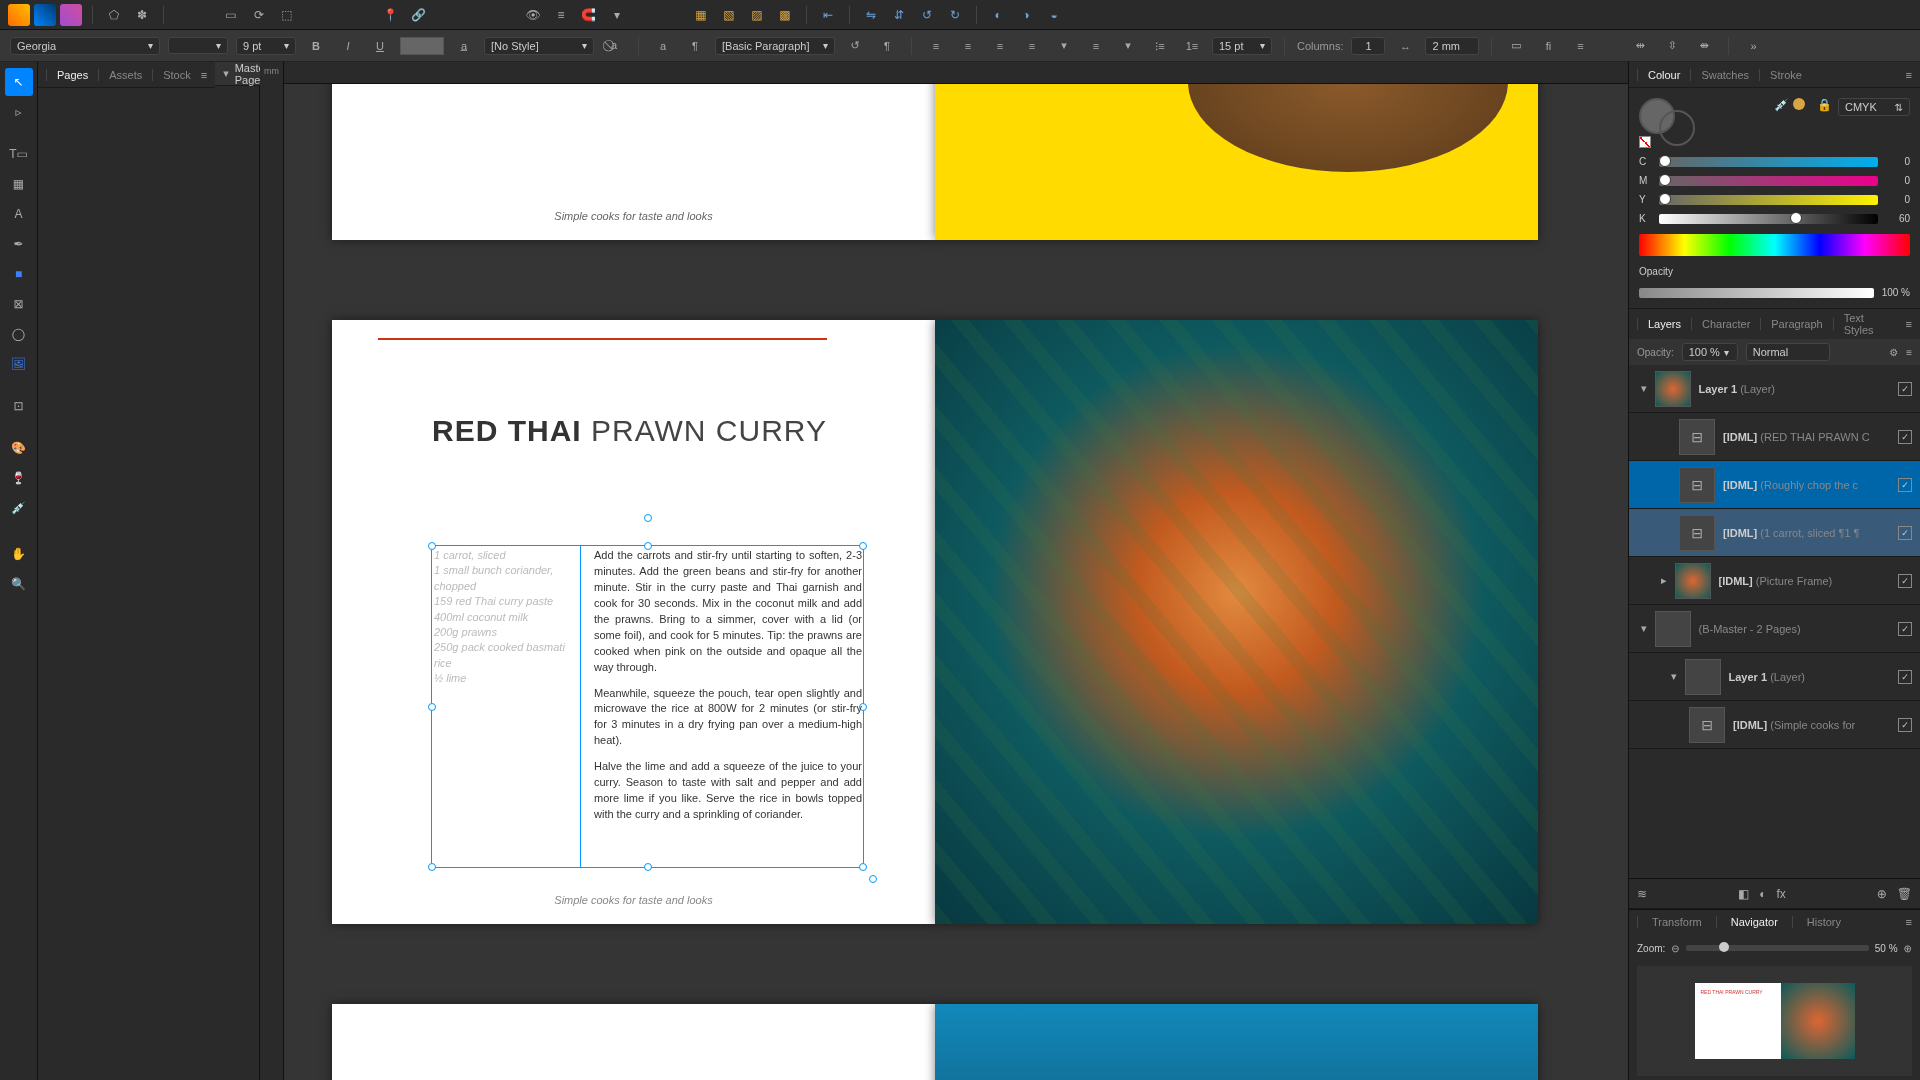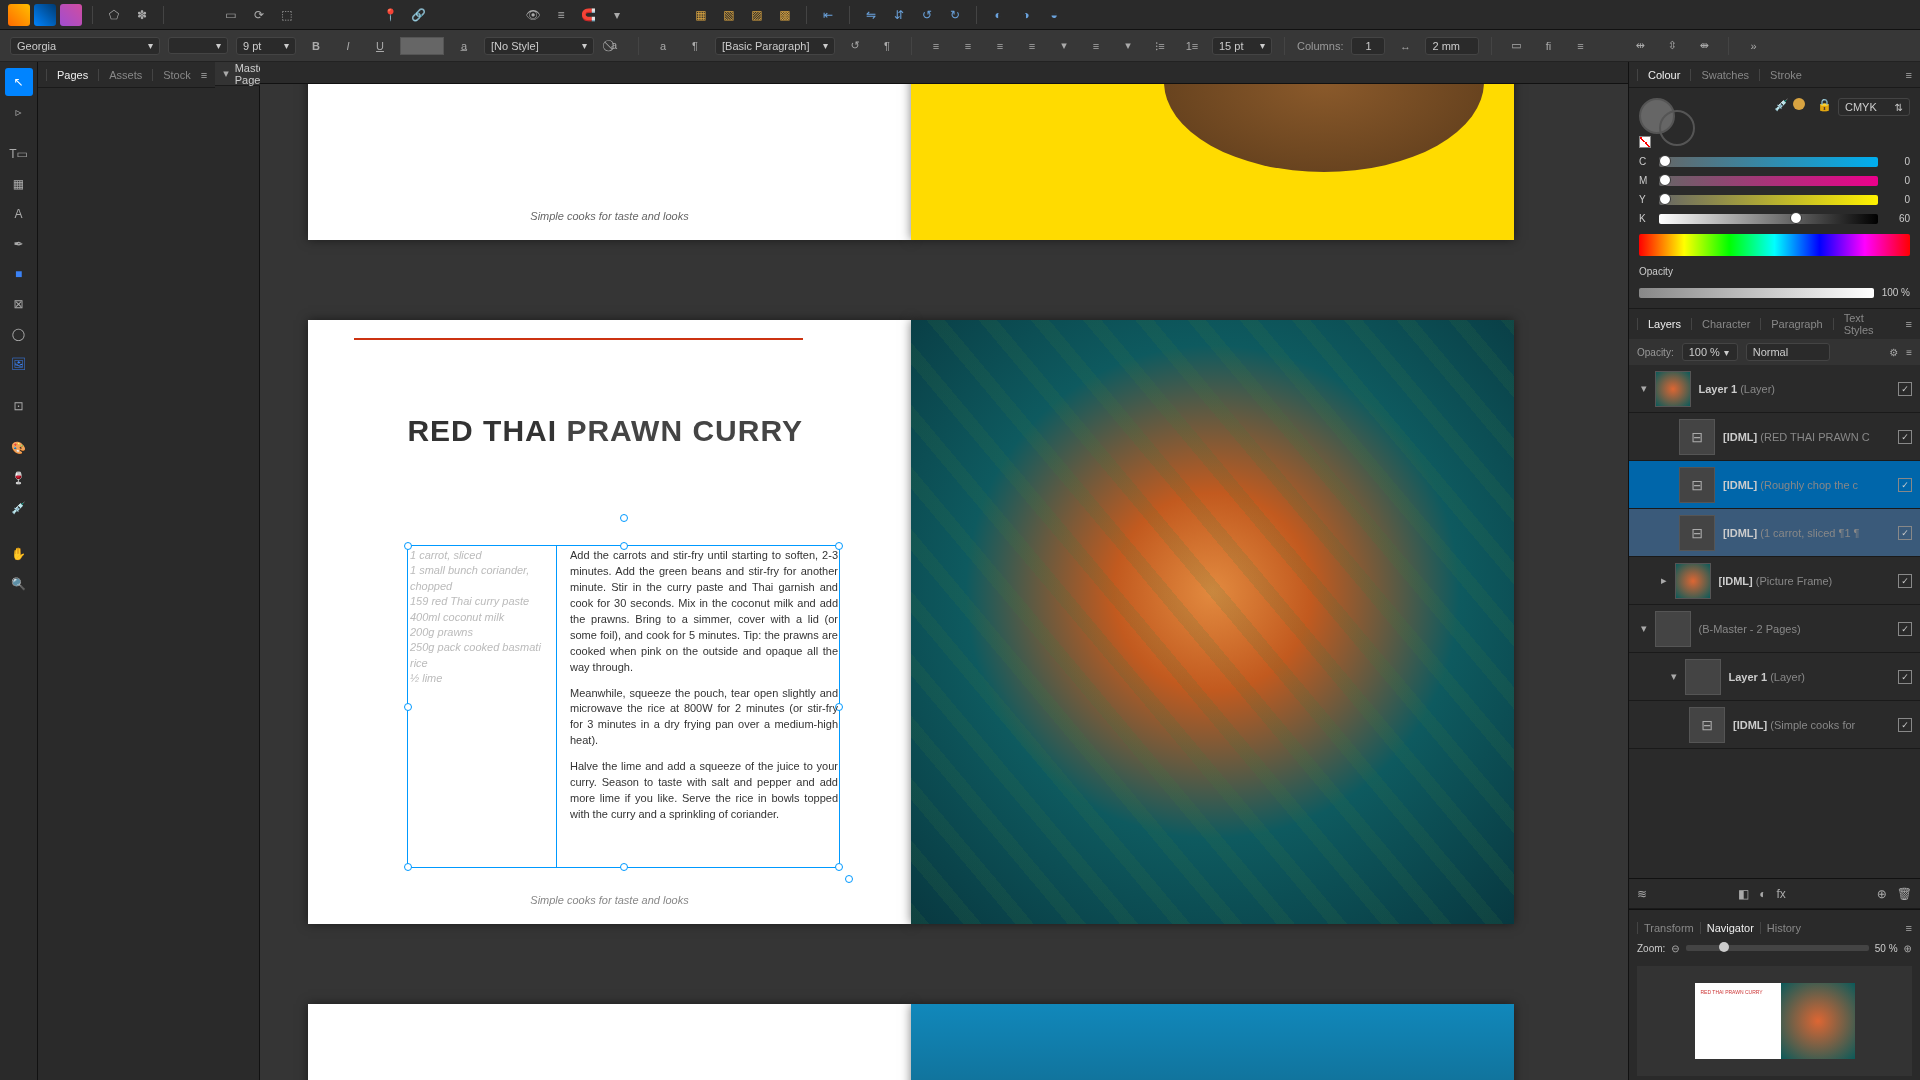--- a/index.html
+++ b/index.html
@@ -64,21 +64,21 @@
 .layers-list{flex:1;overflow-y:auto}
 .layer-row{height:48px;display:flex;align-items:center;padding:0 8px;gap:8px;border-bottom:1px solid #1a1a1a;font-size:11px}
 .layer-row.selected{background:#0066aa}
 .layer-row.sel-light{background:#3a5a7a}
 .layer-thumb{width:36px;height:36px;background:#444;border:1px solid #555;flex-shrink:0;display:flex;align-items:center;justify-content:center}
 .layer-name{flex:1;color:#ccc;white-space:nowrap;overflow:hidden;text-overflow:ellipsis}
 .layer-name .dim{color:#888}
 .layer-check{width:14px;height:14px;border:1px solid #888;display:flex;align-items:center;justify-content:center;font-size:9px}
 .layer-tools{height:30px;display:flex;align-items:center;justify-content:space-between;padding:0 8px;background:#2a2a2a;border-top:1px solid #111}
 .nav-section{border-top:1px solid #111}
-.nav-tabs{height:24px;display:flex;align-items:flex-end;padding:0 8px;gap:6px;font-size:11px;color:#888}
+.nav-tabs{height:24px;display:flex;align-items:center;padding:0 8px;gap:14px;font-size:11px;color:#888}
 .nav-tabs span.active{color:#eee}
 .zoom-row{height:28px;display:flex;align-items:center;padding:0 8px;gap:6px;font-size:10px}
 .nav-preview{height:110px;background:#333;margin:4px 8px;display:flex;align-items:center;justify-content:center}
 .nav-preview .mini{width:160px;height:76px;background:#fff;display:flex}
 .arrow{font-size:10px}
 .chev{cursor:pointer;color:#aaa}
 </style>
 </head>
 <body>
 
@@ -269,39 +269,42 @@
           <div style="background:radial-gradient(circle,#336633,#111)"></div>
         </div>
       <div class="thumb-label">Pages 8,9</div>
       <div class="spread-thumb">
           <div class="spread-left">CATCH SOUP</div>
           <div style="background:#333"></div>
         </div>
     </div>
   </div>
 
+  <div class="ruler-v">
+    <div class="unit">mm</div>
+  </div>
 
   <div class="canvas-wrap">
     <div class="ruler-h"></div>
     <div class="canvas">
 
       <div class="spread" style="top:-82px;left:48px;width:1206px;height:238px">
         <div class="page" style="flex:1;position:relative">
           <div style="position:absolute;bottom:18px;width:100%;text-align:center;font-style:italic;font-size:11px;color:#666">Simple cooks for taste and looks</div>
         </div>
         <div class="page" style="flex:1;background:#ffdb00;position:relative">
           <div style="position:absolute;right:30px;top:-10px;width:320px;height:180px;border-radius:50%;background:radial-gradient(ellipse,#8b5a2b,#5a3a1a)"></div>
         </div>
       </div>
 
       <div class="spread" style="top:236px;left:48px;width:1206px;height:604px">
         <div class="page" style="flex:1;position:relative;font-family:Georgia,serif">
           <div style="position:absolute;top:18px;left:46px;right:108px;height:2px;background:#cc3311"></div>
           <div style="position:absolute;top:94px;left:46px;right:108px;text-align:right;font-size:30px;color:#444;letter-spacing:1px">
-            <b style="color:#333">RED THAI</b><span style="font-weight:700"> PRAWN CURRY</span>
+            <b style="color:#333">RED THAI</b><span style="font-weight:400"> PRAWN CURRY</span>
           </div>
 
           <div class="sel-frame" style="top:225px;left:99px;width:433px;height:323px">
             <div class="sel-handle" style="top:-4px;left:-4px"></div>
             <div class="sel-handle" style="top:-4px;right:-4px"></div>
             <div class="sel-handle" style="bottom:-4px;left:-4px"></div>
             <div class="sel-handle" style="bottom:-4px;right:-4px"></div>
             <div class="sel-handle" style="top:-4px;left:50%;margin-left:-4px"></div>
             <div class="sel-handle" style="bottom:-4px;left:50%;margin-left:-4px"></div>
             <div class="sel-handle" style="top:50%;left:-4px;margin-top:-4px"></div>

